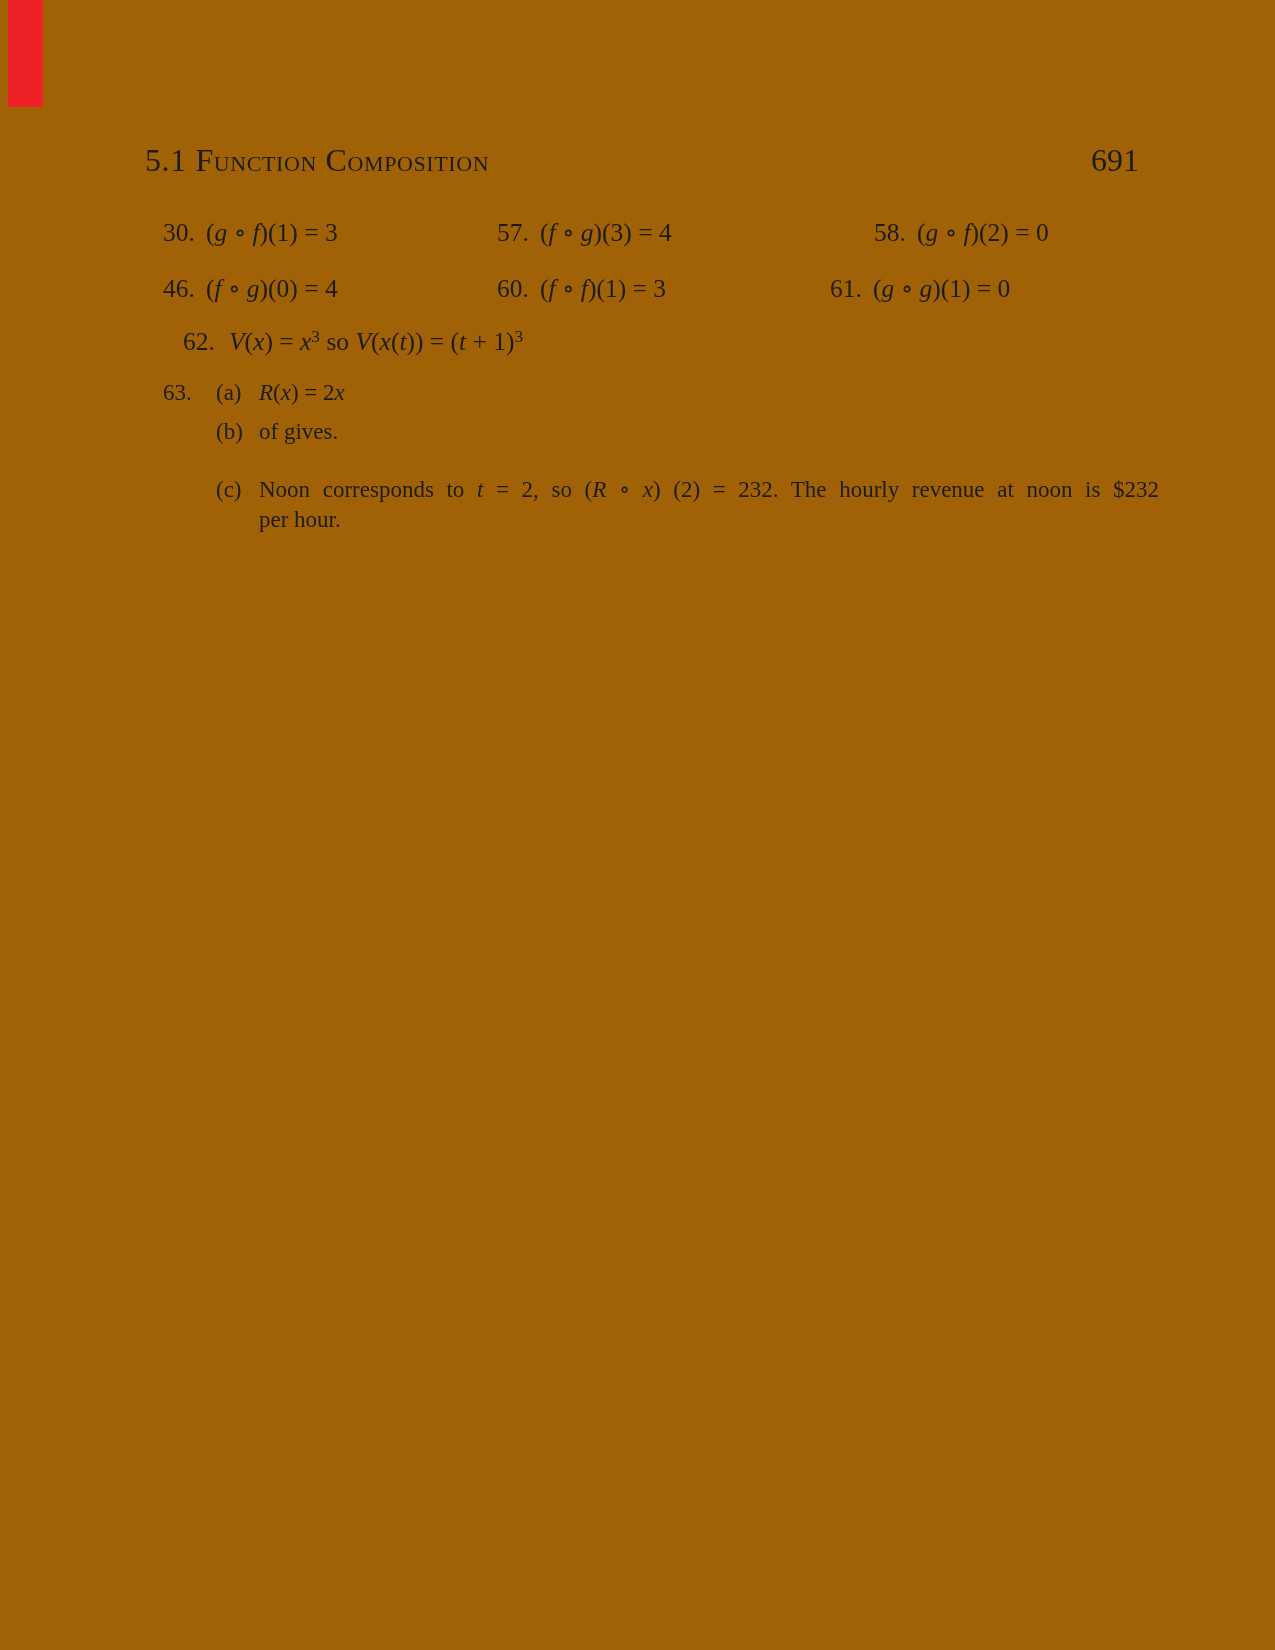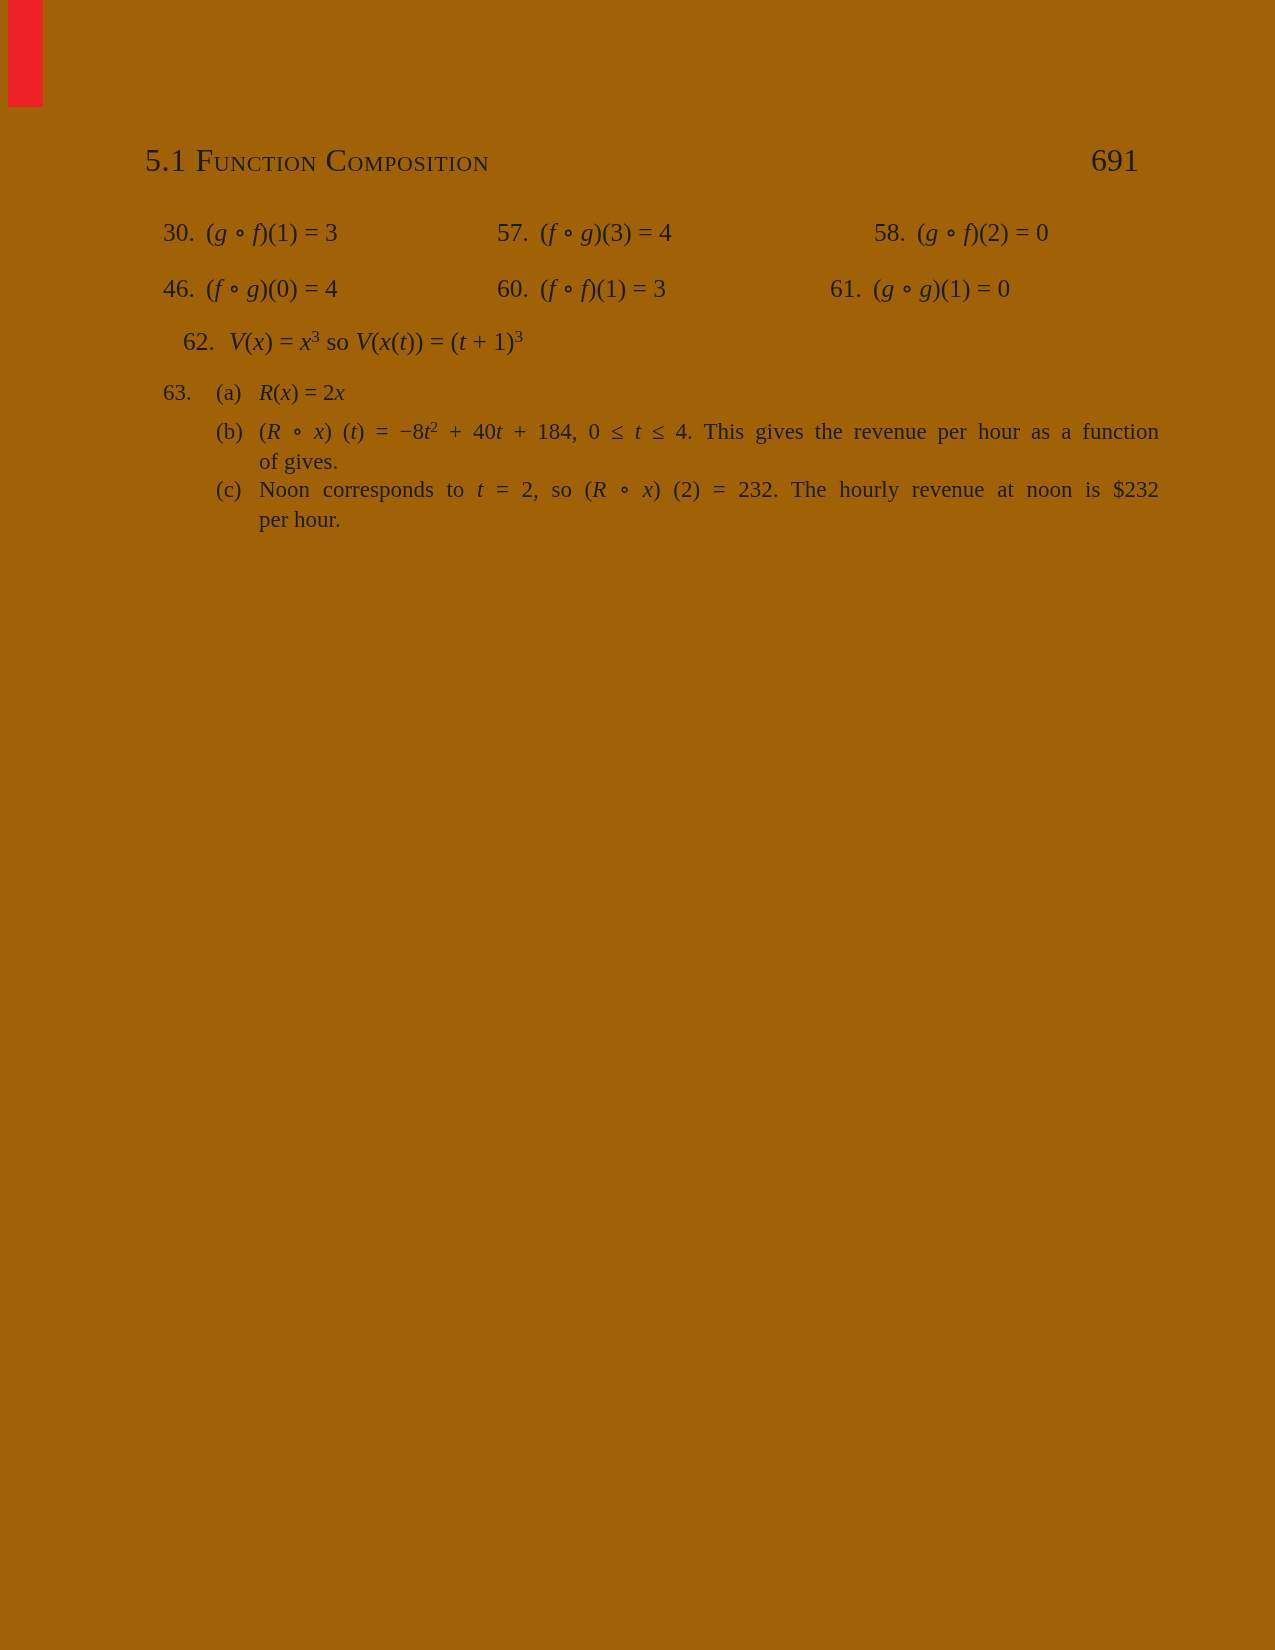--- a/index.html
+++ b/index.html
@@ -129,21 +129,20 @@
 
   <div class="item63">
 
     <div class="part-a">
       <span class="num63">63.</span><span class="sublabel">(a)</span><span><i>R</i>(<i>x</i>) = 2<i>x</i></span>
     </div>
 
     <div class="part-row part-b">
       <span class="sublabel">(b)</span>
       <div class="ptext">
-        <div class="pline1">(<i>R</i> ∘ <i>x</i>) (<i>t</i>) = −8<i>t</i><sup>2</sup> + 40<i>t</i> + 184, 0 ≤ <i>t</i> ≤ 4. This gives the revenue per hour as a function</div>
         <div class="pline2">of gives.</div>
       </div>
     </div>
 
     <div class="part-row part-c">
       <span class="sublabel">(c)</span>
       <div class="ptext">
         <div class="pline1">Noon corresponds to <i>t</i> = 2, so (<i>R</i> ∘ <i>x</i>) (2) = 232. The hourly revenue at noon is $232</div>
         <div class="pline2">per hour.</div>
       </div>

